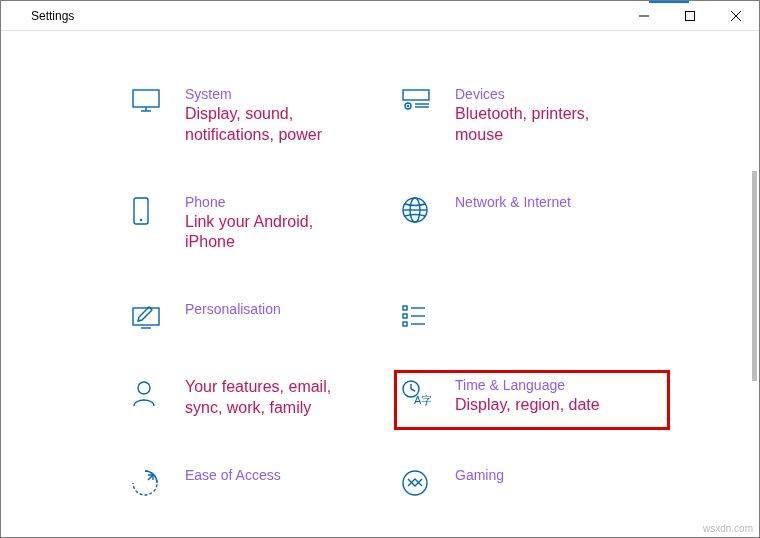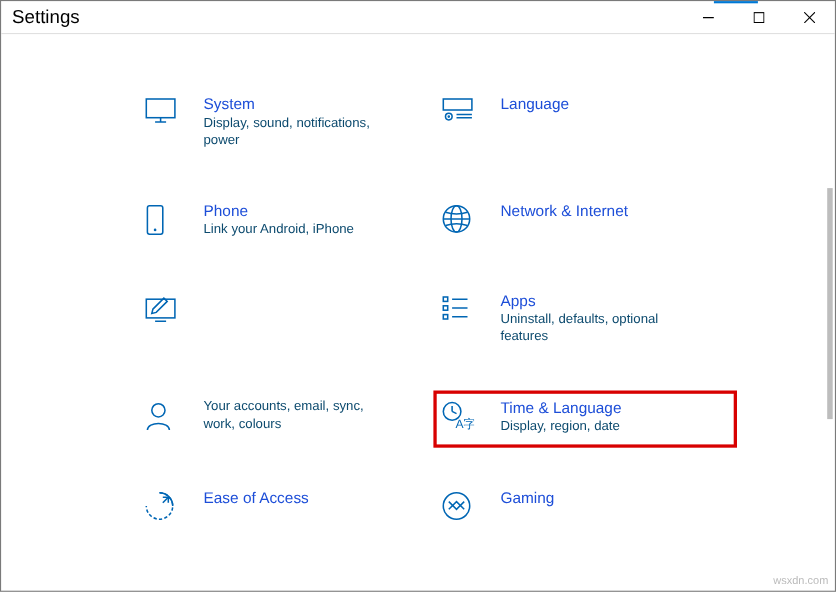--- a/index.html
+++ b/index.html
@@ -1,28 +1,28 @@
 <!DOCTYPE html>
 <html><head>
   <meta charset="utf-8">
   <style>
     * { margin: 0; padding: 0; box-sizing: border-box; font-family: "Segoe UI", Arial, sans-serif; }
     body { width: 760px; height: 538px; background: #fff; border: 1px solid #7a7a7a; position: relative; overflow: hidden; }
     .titlebar { height: 30px; display: flex; align-items: center; padding-left: 10px; border-bottom: 1px solid #e0e0e0; }
-    .title { font-size: 17px; }
+    .title { font-size: 12px; margin-left: 20px; }
     .win-controls { margin-left: auto; display: flex; }
     .win-btn { width: 46px; height: 30px; display: flex; align-items: center; justify-content: center; font-size: 12px; }
     .content { padding: 55px 30px 0 130px; position: relative; }
     .grid { display: grid; grid-template-columns: 260px 260px; column-gap: 10px; row-gap: 48px; }
     .item { display: flex; align-items: flex-start; gap: 18px; }
     .icon-wrap { width: 36px; display: flex; padding-top: 2px; }
     .icon-wrap svg { stroke: #0066b4; fill: none; stroke-width: 1.4; }
     .item-text { max-width: 170px; }
-    .item-title { font-size: 14px; color: #1d4ed8; margin-bottom: 2px; }
-    .item-sub { font-size: 12px; color: #0c4a6e; line-height: 1.3; }
+    .item-title { font-size: 14px; color: #8b5cf6; margin-bottom: 2px; }
+    .item-sub { font-size: 16px; color: #be185d; line-height: 1.3; }
     .highlight { border: 3px solid #d80000; padding: 4px 6px 8px 4px; margin: -7px -9px -11px -7px; }
     .scrollbar { position: absolute; right: 2px; top: 170px; width: 5px; height: 210px; background: #bdbdbd; }
     .watermark { position: absolute; bottom: 3px; right: 6px; font-size: 10px; color: #bbb; margin-left: 40px; }
     .top-accent { position: absolute; top: 0; right: 70px; width: 40px; height: 2px; background: #0078d4; }
   </style>
 </head>
 <body>
 
 <div class="top-accent"></div>
 
@@ -69,21 +69,22 @@
       <div class="icon-wrap">
         <svg width="30" height="24" viewBox="0 0 30 24">
             <rect x="2" y="2" width="26" height="10"></rect>
             <circle cx="7" cy="18" r="3"></circle>
             <circle cx="7" cy="18" r="0.5" fill="#0066b4"></circle>
             <line x1="14" y1="16" x2="28" y2="16"></line>
             <line x1="14" y1="19" x2="28" y2="19"></line>
           </svg>
       </div>
       <div class="item-text">
-        <div class="item-title">Language</div>
+        <div class="item-title">Devices</div>
+        <div class="item-sub">Bluetooth, printers, mouse</div>
       </div>
     </div>
 
     <div class="item">
       <div class="icon-wrap">
         <svg width="20" height="30" viewBox="0 0 20 30">
             <rect x="3" y="2" width="14" height="26" rx="2"></rect>
             <circle cx="10" cy="24" r="1.2" fill="#0066b4" stroke="none"></circle>
           </svg>
       </div>
@@ -110,49 +111,46 @@
 
     <div class="item">
       <div class="icon-wrap">
         <svg width="30" height="26" viewBox="0 0 30 26">
             <rect x="2" y="5" width="26" height="17"></rect>
             <line x1="10" y1="25" x2="20" y2="25"></line>
             <path d="M8 14 L18 4 L21 7 L11 17 L7 18 Z"></path>
           </svg>
       </div>
       <div class="item-text">
+        <div class="item-title">Personalisation</div>
       </div>
     </div>
 
     <div class="item">
       <div class="icon-wrap">
         <svg width="26" height="26" viewBox="0 0 26 26">
             <rect x="2" y="3" width="4" height="4"></rect>
             <line x1="10" y1="5" x2="24" y2="5"></line>
             <rect x="2" y="11" width="4" height="4"></rect>
             <line x1="10" y1="13" x2="24" y2="13"></line>
             <rect x="2" y="19" width="4" height="4"></rect>
             <line x1="10" y1="21" x2="24" y2="21"></line>
           </svg>
       </div>
-      <div class="item-text">
-        <div class="item-title">Apps</div>
-        <div class="item-sub">Uninstall, defaults, optional features</div>
-      </div>
     </div>
 
     <div class="item">
       <div class="icon-wrap">
         <svg width="26" height="28" viewBox="0 0 26 28">
             <circle cx="13" cy="9" r="6"></circle>
             <path d="M3 27 C3 19 23 19 23 27"></path>
           </svg>
       </div>
       <div class="item-text">
-        <div class="item-sub">Your accounts, email, sync, work, colours</div>
+        <div class="item-sub">Your features, email, sync, work, family</div>
       </div>
     </div>
 
     <div class="item highlight">
       <div class="icon-wrap">
         <svg width="30" height="28" viewBox="0 0 30 28">
             <circle cx="10" cy="10" r="8"></circle>
             <line x1="10" y1="5" x2="10" y2="10"></line>
             <line x1="10" y1="10" x2="14" y2="12"></line>
             <text x="13" y="25" font-size="11" fill="#0066b4" stroke="none">A字</text>

